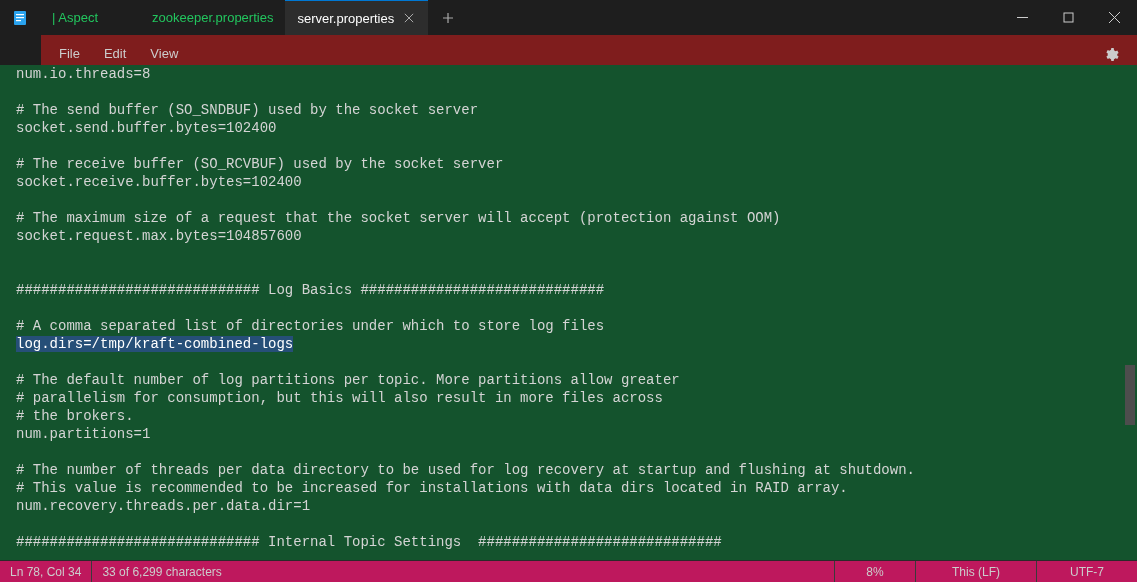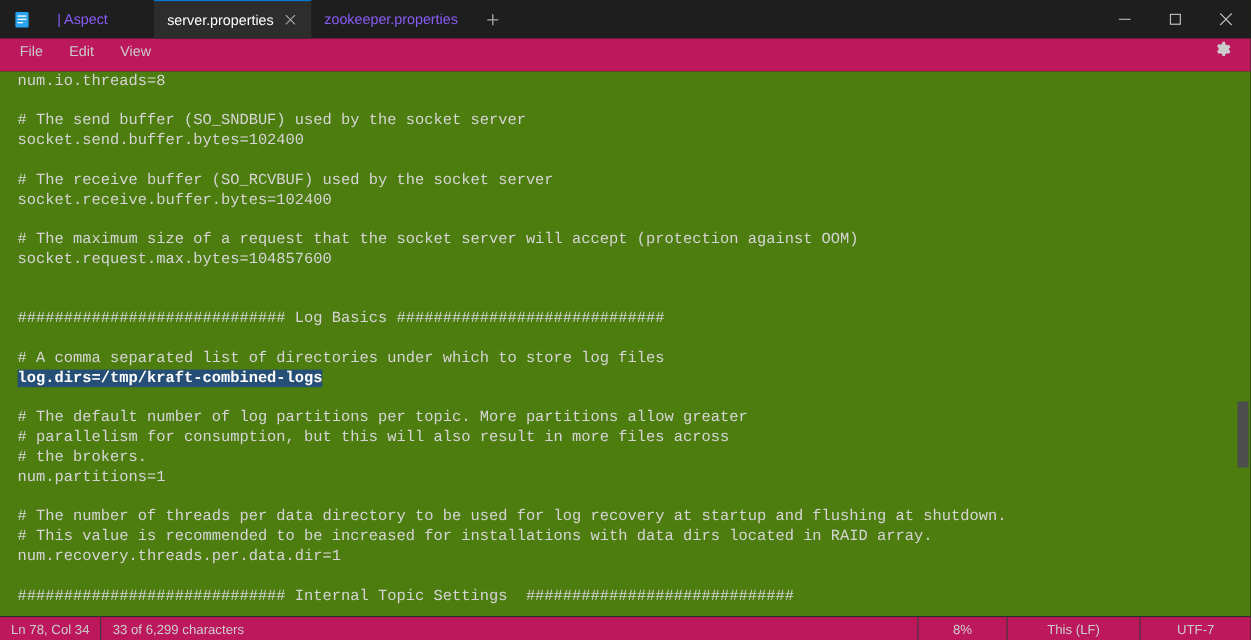--- a/index.html
+++ b/index.html
@@ -1,38 +1,38 @@
 <!DOCTYPE html>
 <html><head>
 <meta charset="utf-8">
 <style>
   * { margin: 0; padding: 0; box-sizing: border-box; }
   html, body { width: 1137px; height: 582px; overflow: hidden; background: #1e1e1e; font-family: "Segoe UI", sans-serif; color: #cccccc; }
   .titlebar { height: 35px; background: #1e1e1e; display: flex; align-items: stretch; }
   .app-icon { width: 40px; display: flex; align-items: center; justify-content: center; }
   .app-icon svg { width: 16px; height: 16px; }
   .tabs { display: flex; align-items: stretch; flex: 1; }
-  .tab { display: flex; align-items: center; padding: 0 12px; font-size: 13px; color: #8b5cf6; position: relative; cursor: pointer; min-width: 100px; gap: 8px; }
+  .tab { display: flex; align-items: center; padding: 0 12px; font-size: 13px; color: #22c55e; position: relative; cursor: pointer; min-width: 100px; gap: 8px; }
   .tab.active { background: #2d2d2d; color: #ffffff; border-top: 1px solid #0078d4; }
   .tab .close { width: 14px; height: 14px; display: flex; align-items: center; justify-content: center; font-size: 14px; color: #888; }
   .tab .dot { width: 8px; height: 8px; border-radius: 50%; background: #cccccc; }
   .new-tab { width: 40px; display: flex; align-items: center; justify-content: center; font-size: 16px; color: #888; cursor: pointer; }
   .win-controls { display: flex; }
   .win-btn { width: 46px; display: flex; align-items: center; justify-content: center; color: #cccccc; cursor: pointer; }
   .win-btn svg { width: 11px; height: 11px; }
 
-  .menubar { height: 30px; background: #be185d; display: flex; align-items: flex-start; padding: 0 8px; justify-content: space-between; }
+  .menubar { height: 30px; background: #7f1d1d; display: flex; align-items: flex-end; padding: 0 8px; justify-content: space-between; margin-left: 41px; }
   .menus { display: flex; gap: 4px; }
   .menu-item { padding: 4px 10px; font-size: 13px; color: #cccccc; cursor: pointer; border-radius: 4px; }
   .gear { width: 20px; height: 20px; display: flex; align-items: center; justify-content: center; cursor: pointer; margin-right: 8px; }
   .gear svg { width: 16px; height: 16px; }
 
-  .editor { position: relative; height: calc(582px - 35px - 30px - 22px); overflow: hidden; background: #4d7c0f; }
+  .editor { position: relative; height: calc(582px - 35px - 30px - 22px); overflow: hidden; background: #14532d; }
   .editor-content { font-family: Consolas, "Courier New", monospace; font-size: 14px; line-height: 18px; color: #d4d4d4; white-space: pre; padding: 0 16px; }
-  .sel { background: #264f78; color: #ffffff; font-weight: bold; }
+  .sel { background: #264f78; color: #ffffff; }
   .scrollbar { position: absolute; right: 0; top: 0; width: 14px; height: 100%; }
   .thumb { position: absolute; right: 2px; width: 10px; background: #4d4d4d; border-radius: 0; }
 
   .statusbar { height: 22px; background: #be185d; border-top: 1px solid #2a2a2a; display: flex; align-items: stretch; font-size: 12px; color: #cccccc; }
   .status-item { padding: 0 10px; display: flex; align-items: center; border-right: 0; cursor: pointer; }
   .status-sep { width: 1px; background: #3a3a3a; }
   .spacer { flex: 1; }
 </style>
 </head>
 <body>
@@ -43,30 +43,30 @@
       <rect x="2" y="1" width="12" height="14" rx="1" fill="#2aa3ef"></rect>
       <rect x="4" y="4" width="8" height="1.2" fill="#fff"></rect>
       <rect x="4" y="7" width="8" height="1.2" fill="#fff"></rect>
       <rect x="4" y="10" width="5" height="1.2" fill="#fff"></rect>
     </svg>
   </div>
   <div class="tabs">
     <div class="tab">
       <span>| Aspect</span>
     </div>
+    <div class="tab">
+      <span>zookeeper.properties</span>
+    </div>
     <div class="tab active">
       <span>server.properties</span>
       <span class="close">
         <svg viewBox="0 0 12 12" width="10" height="10">
             <path d="M1 1 L11 11 M11 1 L1 11" stroke="#aaa" stroke-width="1.2"></path>
           </svg>
       </span>
-    </div>
-    <div class="tab">
-      <span>zookeeper.properties</span>
     </div>
     <div class="new-tab">
       <svg viewBox="0 0 12 12" width="12" height="12">
           <path d="M6 1 V11 M1 6 H11" stroke="#aaa" stroke-width="1.2"></path>
         </svg>
     </div>
   </div>
   <div class="win-controls">
     <div class="win-btn">
       <svg viewBox="0 0 11 11">

